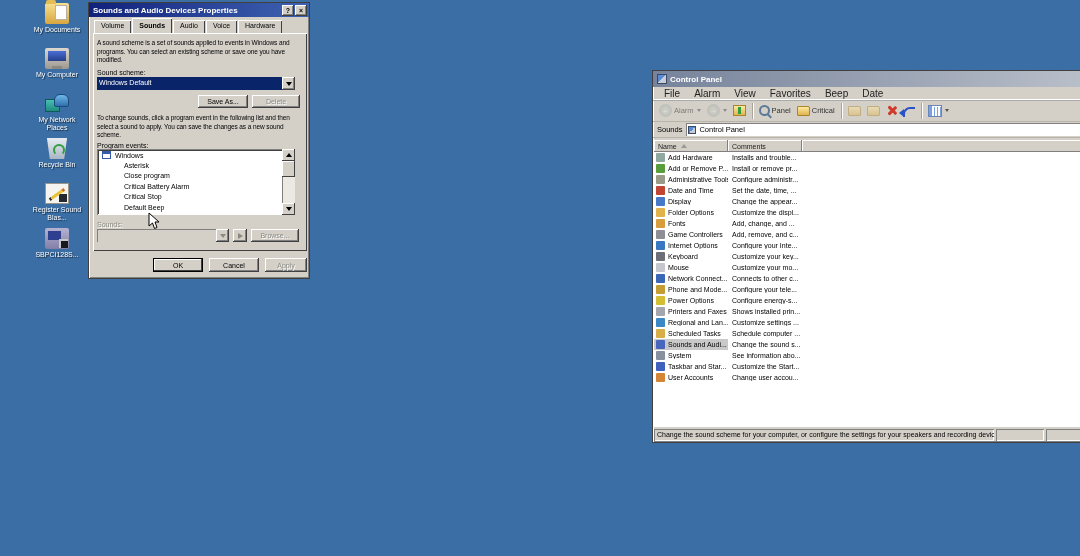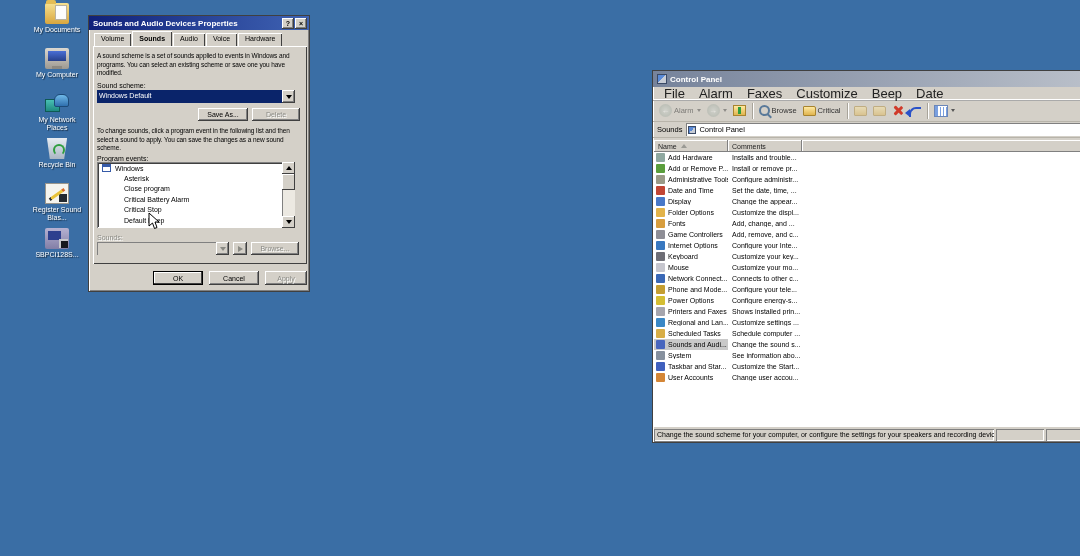--- a/index.html
+++ b/index.html
@@ -37,21 +37,21 @@
   .di-recycle-bin { background:linear-gradient(#e7ecf2,#aab6c4); clip-path:polygon(8% 0,92% 0,80% 100%,20% 100%); }
   .di-recycle-bin::after { content:""; position:absolute; left:8px; top:6px; width:8px; height:8px; border:2px solid #2f9e3f; border-radius:50%; border-bottom-color:transparent; }
   .di-register-sound-blaster { background:#f5f4ee; border:1px solid #9a968c; }
   .di-register-sound-blaster::after { content:""; position:absolute; left:2px; top:9px; width:18px; height:3px; background:linear-gradient(90deg,#303030 12%,#e8c23a 12%,#e8c23a 85%,#d86a28 85%); transform:rotate(-35deg); }
   .di-register-sound-blaster::before { content:""; position:absolute; right:1px; bottom:1px; width:8px; height:8px; background:#23292f; }
   .di-sbpci-setup { background:linear-gradient(#b6b2d2,#827ea6); border-radius:2px; }
   .di-sbpci-setup::before { content:""; position:absolute; left:3px; top:3px; width:13px; height:9px; background:#2d3f8e; }
   .di-sbpci-setup::after { content:""; position:absolute; right:1px; bottom:1px; width:9px; height:9px; background:#16181c; box-shadow:inset 2px 2px 0 #c8c8cc; }
 
   
-  #dialog { left:88px; top:2px; width:222px; height:277px; z-index:3;margin-top:13px; }
+  #dialog { left:88px; top:2px; width:222px; height:277px; z-index:3; }
   #dialog .titlebar { background:linear-gradient(90deg,var(--title-a1,#10217a),var(--title-a2,#3f63b3)); }
   .tabs { position:absolute; left:5px; top:17px; height:14px; display:flex; }
   .tab { position:relative; background:var(--face); font-size:7px; padding:2px 7px 0 7px; height:13px;
          box-shadow: inset 1px 1px 0 #fff, inset -1px 0 0 #404040; margin-right:1px; }
   .tab.active { height:15px; margin-top:-2px; padding-top:4px; font-weight:bold; z-index:2; }
   .tabpage { position:absolute; left:4px; top:30px; width:214px; height:218px;
              box-shadow: inset 1px 1px 0 #fff, inset -1px -1px 0 #404040; }
   .dlg-text { position:absolute; left:8px; width:198px; font-size:6.5px; letter-spacing:-0.1px; line-height:8.6px; color:#000; overflow:hidden; }
   .dlg-label { position:absolute; left:8px; font-size:7px; color:#000; }
   .combo { position:absolute; display:flex; height:13px; }
@@ -71,21 +71,21 @@
   .sb-fill { flex:1; }
   .tri-up { width:0;height:0;border-left:3px solid transparent;border-right:3px solid transparent;border-bottom:4px solid #000; }
   .tri-dn { width:0;height:0;border-left:3px solid transparent;border-right:3px solid transparent;border-top:4px solid #000; }
   .tri-right { width:0;height:0;border-top:3.5px solid transparent;border-bottom:3.5px solid transparent;border-left:5px solid #8a8a84; }
 
   
   #cpanel { left:652px; top:70px; width:434px; height:373px; z-index:1; }
   #cpanel .titlebar { height:16px; background:linear-gradient(90deg,var(--title-i1,#76839b),var(--title-i2,#b9bfc9)); }
   .cp-appicon { width:10px; height:10px; margin-right:3px; background:linear-gradient(135deg,#5a8ad6 50%,#c8cdd6 50%); border:1px solid #3a4a66; }
   .menubar { height:13px; display:flex; align-items:center; padding-left:4px; border-bottom:1px solid #fff; box-shadow:0 1px 0 #aaa; }
-  .menu-item { font-size:13px; padding:3px 7px; color:#222; }
+  .menu-item { font-size:10px; padding:3px 7px; color:#222; }
   .toolbar { height:22px; display:flex; align-items:center; padding:0 3px; border-bottom:1px solid #b8b4aa; }
   .tool { display:flex; align-items:center; padding:1px 3px; gap:2px; font-size:7.5px; color:#333; }
   .tsep { width:1px; height:16px; background:#a8a49a; box-shadow:1px 0 0 #fff; margin:0 3px; }
   .caret { width:0;height:0;border-left:2.5px solid transparent;border-right:2.5px solid transparent;border-top:3px solid #555; margin-left:1px; }
   .addressbar { height:16px; display:flex; align-items:center; padding:1px 0 1px 4px; border-bottom:1px solid #b8b4aa; }
   .addr-label { font-size:7.5px; margin-right:4px; }
   .addr-combo { flex:1; height:13px; background:#fff; box-shadow: inset 1px 1px 0 #808080; display:flex; align-items:center; padding-left:2px; gap:3px; font-size:7.5px; }
   .addr-icon { width:8px; height:8px; background:linear-gradient(135deg,#5a8ad6 50%,#c8cdd6 50%); border:1px solid #3a4a66; }
   .cp-body { position:absolute; left:1px; right:1px; top:69px; bottom:15px; background:#fff; overflow:hidden; }
   .cp-header { height:12px; display:flex; background:var(--face); }
@@ -292,23 +292,23 @@
     <span>Control Panel</span>
     <span class="tspacer"></span>
   </div>
 
   <div class="menubar">
 
       <span class="menu-item">File</span>
 
       <span class="menu-item">Alarm</span>
 
-      <span class="menu-item">Faxes</span>
-
-      <span class="menu-item">Customize</span>
+      <span class="menu-item">View</span>
+
+      <span class="menu-item">Favorites</span>
 
       <span class="menu-item">Beep</span>
 
       <span class="menu-item">Date</span>
     </div>
 
   <div class="toolbar">
     <div class="tool" style="opacity:.55;">
       <span class="g-circle g-back">←</span>
       <span>Alarm</span>
@@ -317,21 +317,21 @@
     <div class="tool" style="opacity:.55;">
       <span class="g-circle g-back">→</span>
       <span class="caret"></span>
     </div>
     <div class="tool">
       <span class="g-up"></span>
     </div>
     <div class="tsep"></div>
     <div class="tool">
       <span class="g-search"></span>
-      <span>Browse</span>
+      <span>Panel</span>
     </div>
     <div class="tool">
       <span class="g-folder"></span>
       <span>Critical</span>
     </div>
     <div class="tsep"></div>
     <div class="tool">
       <span class="g-folder g-folder-dis"></span>
     </div>
     <div class="tool">

